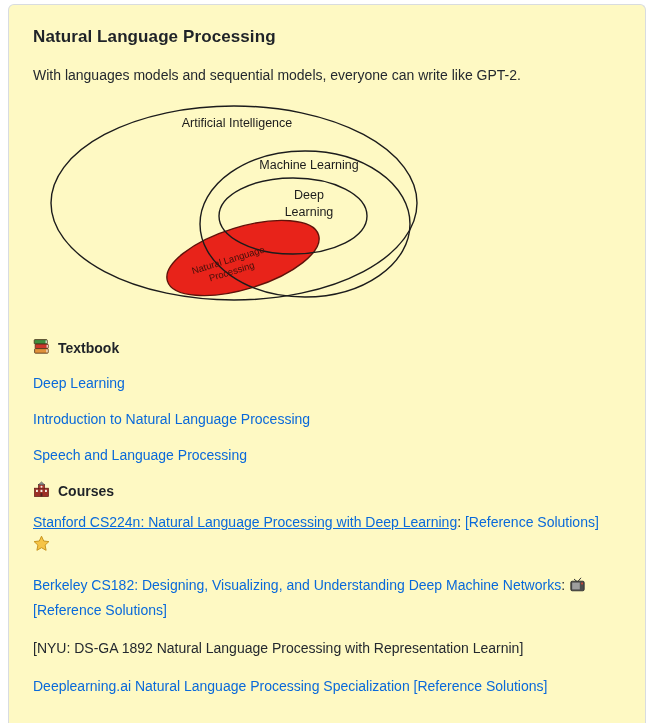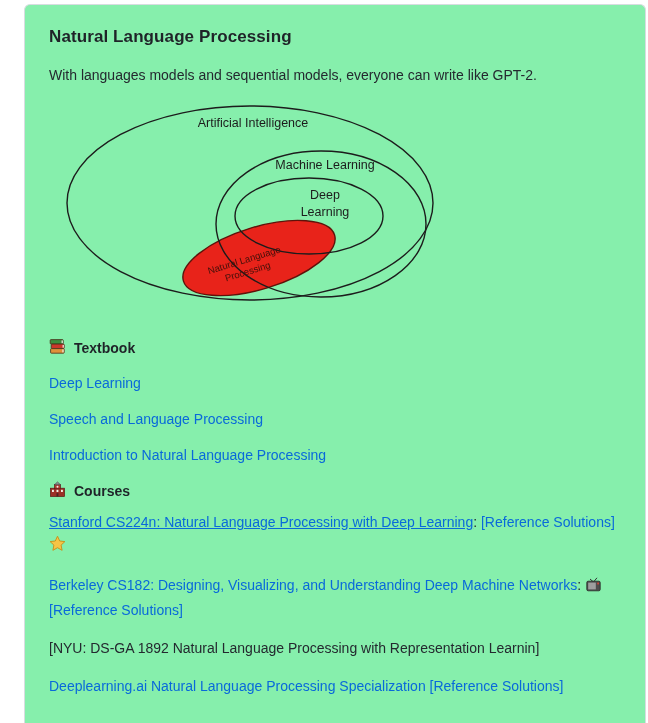--- a/index.html
+++ b/index.html
@@ -5,27 +5,27 @@
   html, body {
     margin: 0; padding: 0;
     width: 648px; height: 723px;
     background: #ffffff;
     overflow: hidden;
     font-family: "Liberation Sans", "DejaVu Sans", sans-serif;
     color: #24292f;
   }
   .card {
     box-sizing: border-box;
-    margin: 4px 2px 0 24px;
+    margin: 4px 2px 0 8px;
     height: 719px;
     border: 1px solid #d8dce0;
     border-bottom: none;
     border-radius: 6px 6px 0 0;
     padding: 22px 24px 0 24px;
-    background: #86efac;
+    background: #fef9c3;
   }
   .page-title {
     margin: 0 0 18px 0;
     font-size: 17px;
     font-weight: 700;
     color: #1f2328;
     letter-spacing: .1px;
   }
   .intro {
     margin: 0 0 17px 0;
@@ -112,24 +112,24 @@
         <rect x="13.4" y="11.4" width="1.2" height="3.0" fill="#f3efe6"></rect>
       </svg>
     </span>
     <span>Textbook</span>
   </div>
 
   <p class="link-row">
     <a class="lnk">Deep Learning</a>
   </p>
   <p class="link-row">
-    <a class="lnk">Speech and Language Processing</a>
+    <a class="lnk">Introduction to Natural Language Processing</a>
   </p>
   <p class="link-row">
-    <a class="lnk">Introduction to Natural Language Processing</a>
+    <a class="lnk">Speech and Language Processing</a>
   </p>
 
   <div class="section-heading courses">
     <span class="inline-icon">
       <svg width="17" height="17" viewBox="0 0 17 17">
         <rect x="1.5" y="7.2" width="14" height="8.3" fill="#9c3027" stroke="#5c1712" stroke-width="0.7"></rect>
         <rect x="5.6" y="3.6" width="5.8" height="4.2" fill="#b03a2e" stroke="#5c1712" stroke-width="0.7"></rect>
         <polygon points="8.5,0.9 11.6,3.8 5.4,3.8" fill="#8c8c8c" stroke="#4a4a4a" stroke-width="0.6"></polygon>
         <circle cx="8.5" cy="5.7" r="1.0" fill="#f3efe6"></circle>
         <rect x="3.0" y="8.8" width="1.9" height="2.2" fill="#f3efe6"></rect>

